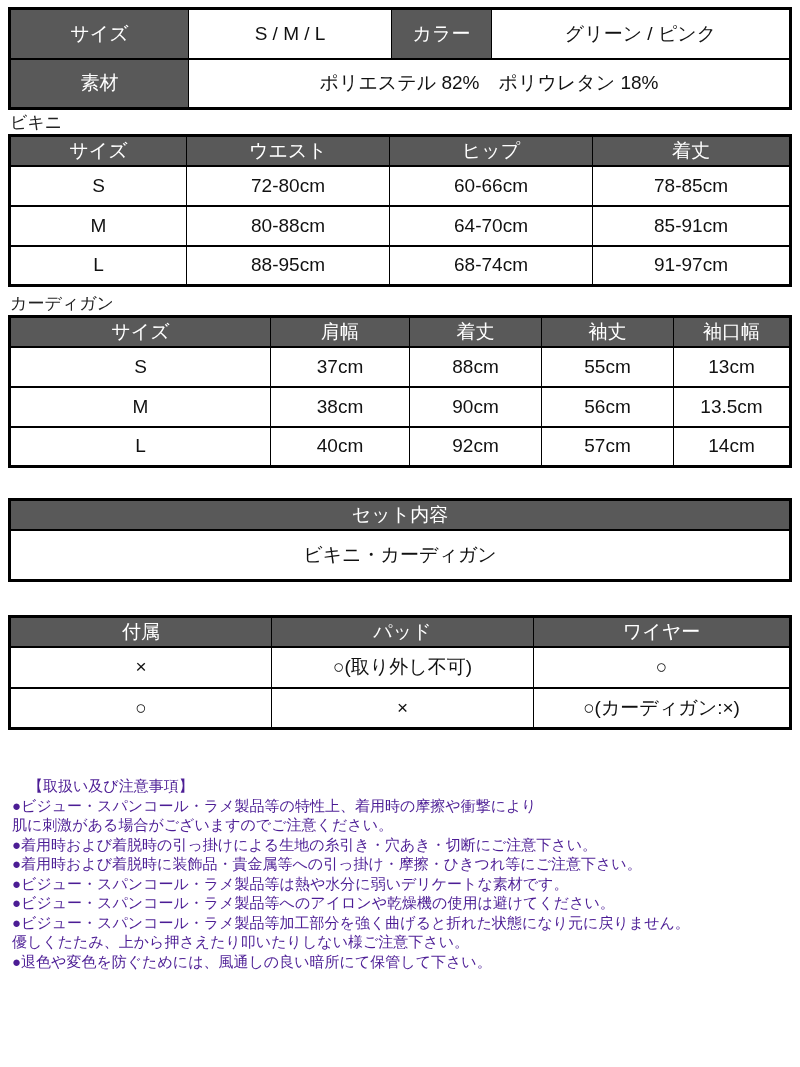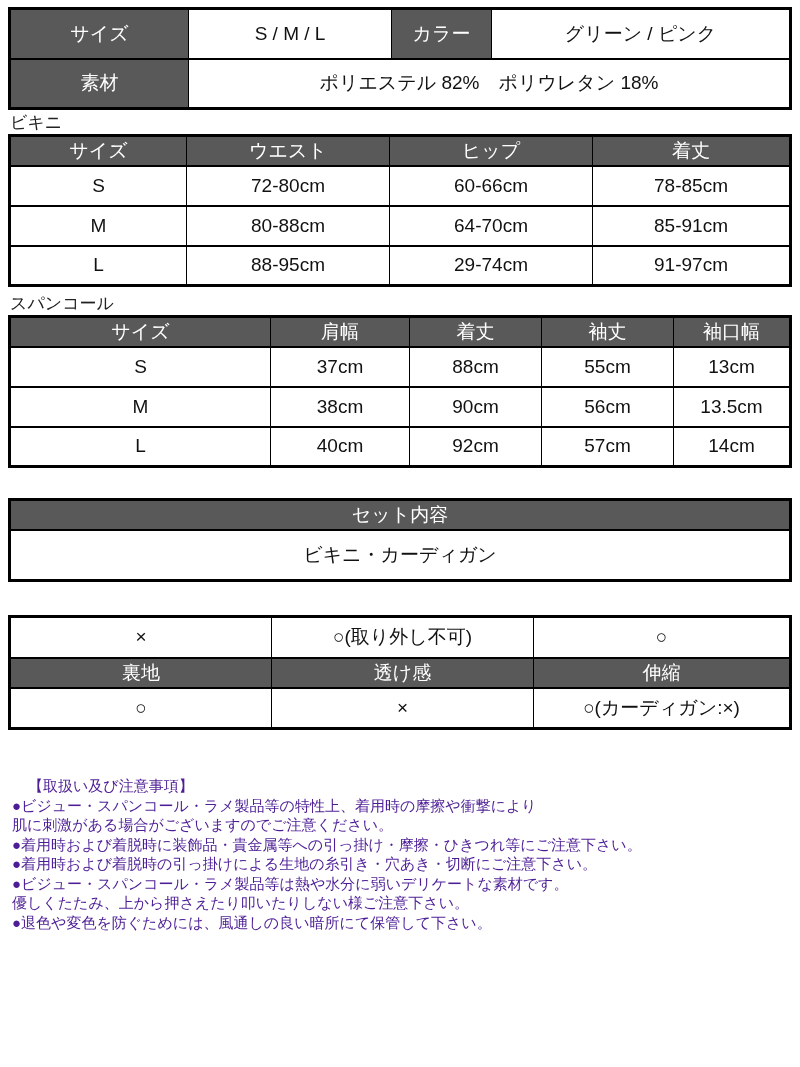--- a/index.html
+++ b/index.html
@@ -112,27 +112,27 @@
     </tr>
     <tr class="r40">
       <td>M</td>
       <td>80-88cm</td>
       <td>64-70cm</td>
       <td>85-91cm</td>
     </tr>
     <tr class="r40">
       <td>L</td>
       <td>88-95cm</td>
-      <td>29-74cm</td>
+      <td>68-74cm</td>
       <td>91-97cm</td>
     </tr>
   </tbody>
     </table>
 
-  <div class="sec-label" style="margin-top:8px">スパンコール</div>
+  <div class="sec-label" style="margin-top:8px">カーディガン</div>
   <table class="t3">
     <colgroup>
         <col class="c1">
         <col class="c2">
         <col class="c3">
         <col class="c4">
         <col class="c5">
       </colgroup>
     <tbody>
         <tr class="r30">
@@ -177,42 +177,44 @@
   </tbody>
     </table>
 
   <table class="t5">
     <colgroup>
         <col class="c1">
         <col class="c2">
         <col class="c3">
       </colgroup>
     <tbody>
+        <tr class="r30">
+      <td class="dark">付属</td>
+      <td class="dark">パッド</td>
+      <td class="dark">ワイヤー</td>
+    </tr>
     <tr class="r41">
       <td>×</td>
       <td>○(取り外し不可)</td>
       <td>○</td>
     </tr>
-    <tr class="r30">
-      <td class="dark">裏地</td>
-      <td class="dark">透け感</td>
-      <td class="dark">伸縮</td>
-    </tr>
     <tr class="r41">
       <td>○</td>
       <td>×</td>
       <td>○(カーディガン:×)</td>
     </tr>
   </tbody>
     </table>
 
   <div class="notes">
     <div class="notes-title">【取扱い及び注意事項】</div>
     <div>●ビジュー・スパンコール・ラメ製品等の特性上、着用時の摩擦や衝撃により</div>
     <div>肌に刺激がある場合がございますのでご注意ください。</div>
+    <div>●着用時および着脱時の引っ掛けによる生地の糸引き・穴あき・切断にご注意下さい。</div>
     <div>●着用時および着脱時に装飾品・貴金属等への引っ掛け・摩擦・ひきつれ等にご注意下さい。</div>
-    <div>●着用時および着脱時の引っ掛けによる生地の糸引き・穴あき・切断にご注意下さい。</div>
     <div>●ビジュー・スパンコール・ラメ製品等は熱や水分に弱いデリケートな素材です。</div>
+    <div>●ビジュー・スパンコール・ラメ製品等へのアイロンや乾燥機の使用は避けてください。</div>
+    <div>●ビジュー・スパンコール・ラメ製品等加工部分を強く曲げると折れた状態になり元に戻りません。</div>
     <div>優しくたたみ、上から押さえたり叩いたりしない様ご注意下さい。</div>
     <div>●退色や変色を防ぐためには、風通しの良い暗所にて保管して下さい。</div>
   </div>
 
 </div>
 
 </body></html>

